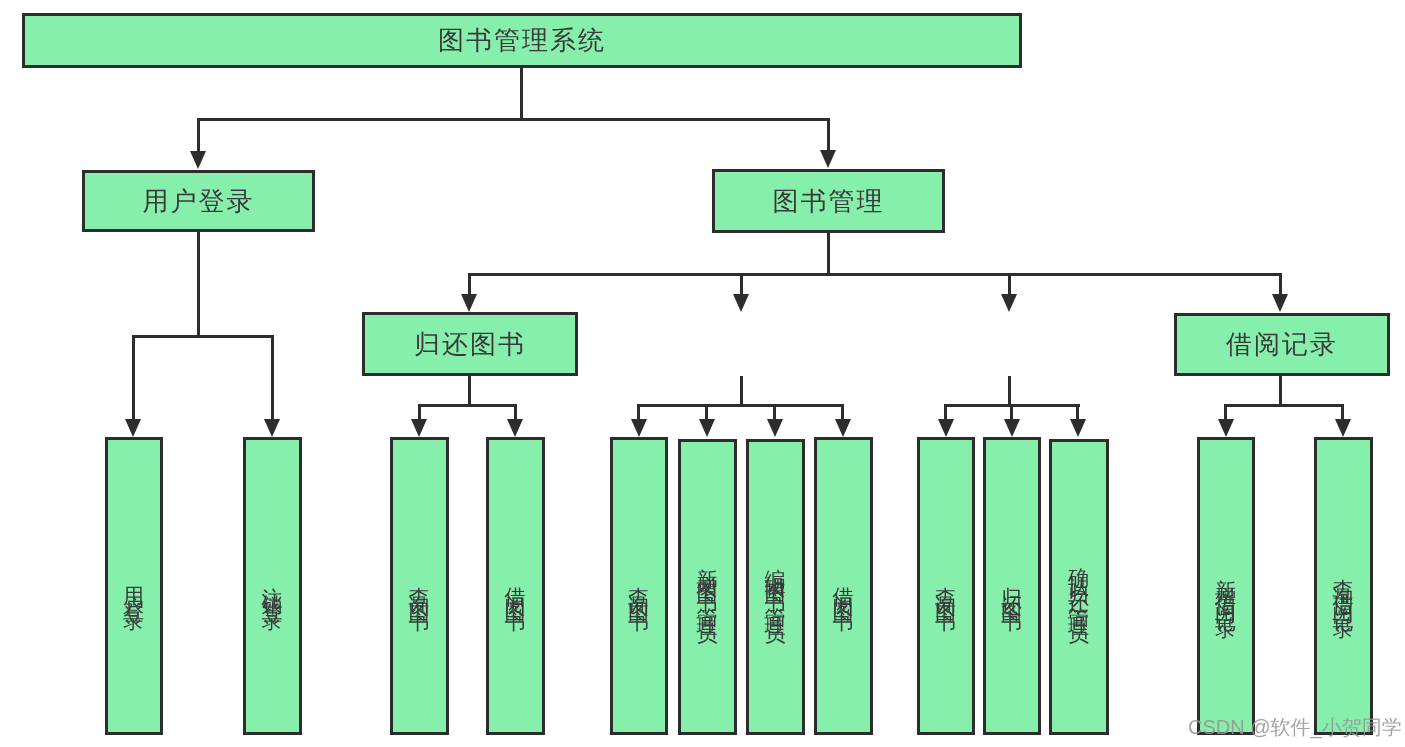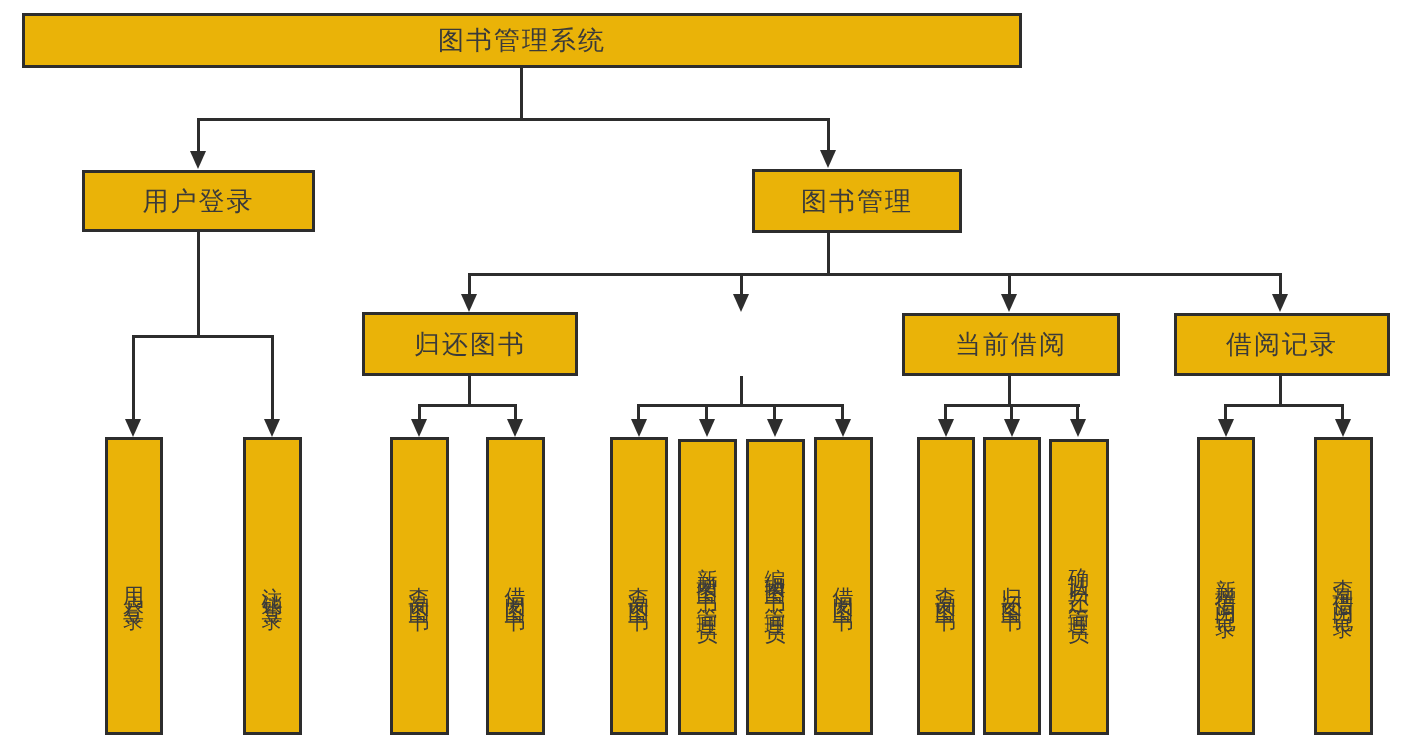--- a/index.html
+++ b/index.html
@@ -2,21 +2,21 @@
 <html><head>
 <meta charset="utf-8">
 <style>
   html,body { margin:0; padding:0; background:#ffffff; }
   .diagram {
     position:relative; width:1405px; height:747px; background:#ffffff;
     font-family:"Liberation Sans", sans-serif; overflow:hidden;
   }
   .box {
     position:absolute; box-sizing:border-box;
-    border:3px solid #2d2d2d; background:#eab308;
+    border:3px solid #2d2d2d; background:#86efac;
     display:flex; align-items:center; justify-content:center;
     color:#3a3a3a;
   }
   .hbox span { font-size:26px; letter-spacing:2px; white-space:nowrap; }
   .vbox .vtext {
     writing-mode:vertical-rl; text-orientation:mixed;
     font-size:21px; letter-spacing:8px; line-height:1.0; white-space:nowrap;
   }
   .hl { position:absolute; height:3px; background:#2d2d2d; }
   .vl { position:absolute; width:3px;  background:#2d2d2d; }
@@ -42,21 +42,21 @@
   <div class="vl" style="left:520px;top:68px;height:50px"></div>
   <div class="hl" style="left:197px;top:118px;width:633px"></div>
   <div class="vl" style="left:197px;top:118px;height:34px"></div>
   <div class="ar" style="left:190px;top:151px"></div>
   <div class="vl" style="left:827px;top:118px;height:34px"></div>
   <div class="ar" style="left:820px;top:150px"></div>
 
   <div class="box hbox" style="left:82px;top:170px;width:233px;height:62px">
     <span>用户登录</span>
   </div>
-  <div class="box hbox" style="left:752px;top:169px;width:210px;height:64px">
+  <div class="box hbox" style="left:712px;top:169px;width:233px;height:64px">
     <span>图书管理</span>
   </div>
 
   <div class="vl" style="left:197px;top:232px;height:106px"></div>
   <div class="hl" style="left:132px;top:335px;width:142px"></div>
   <div class="vl" style="left:132px;top:335px;height:84px"></div>
   <div class="ar" style="left:125px;top:419px"></div>
   <div class="vl" style="left:271px;top:335px;height:84px"></div>
   <div class="ar" style="left:264px;top:419px"></div>
 
@@ -66,23 +66,20 @@
   <div class="ar" style="left:461px;top:294px"></div>
   <div class="vl" style="left:740px;top:273px;height:21px"></div>
   <div class="ar" style="left:733px;top:294px"></div>
   <div class="vl" style="left:1008px;top:273px;height:21px"></div>
   <div class="ar" style="left:1001px;top:294px"></div>
   <div class="vl" style="left:1279px;top:273px;height:21px"></div>
   <div class="ar" style="left:1272px;top:294px"></div>
 
   <div class="box hbox" style="left:362px;top:312px;width:216px;height:64px">
     <span>归还图书</span>
-  </div>
-  <div class="box hbox" style="left:902px;top:313px;width:218px;height:63px">
-    <span>当前借阅</span>
   </div>
   <div class="box hbox" style="left:1174px;top:313px;width:216px;height:63px">
     <span>借阅记录</span>
   </div>
 
   <div class="vl" style="left:468px;top:376px;height:31px"></div>
   <div class="hl" style="left:418px;top:404px;width:99px"></div>
   <div class="vl" style="left:418px;top:404px;height:15px"></div>
   <div class="ar" style="left:411px;top:419px"></div>
   <div class="vl" style="left:514px;top:404px;height:15px"></div>
@@ -152,14 +149,15 @@
     <span class="vtext">确认归还（管理员）</span>
   </div>
 
   <div class="box vbox" style="left:1197px;top:437px;width:58px;height:298px">
     <span class="vtext">新增借阅记录</span>
   </div>
   <div class="box vbox" style="left:1314px;top:437px;width:59px;height:298px">
     <span class="vtext">查询借阅记录</span>
   </div>
 
+  <div class="wm">CSDN @软件_小贺同学</div>
 
 </div>
 
 </body></html>

